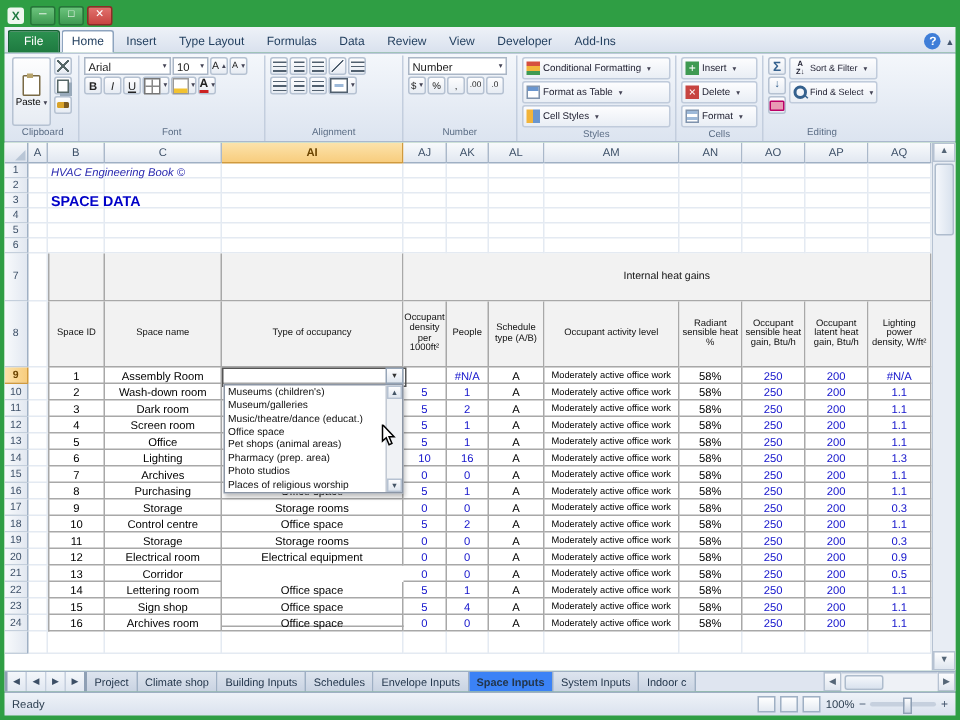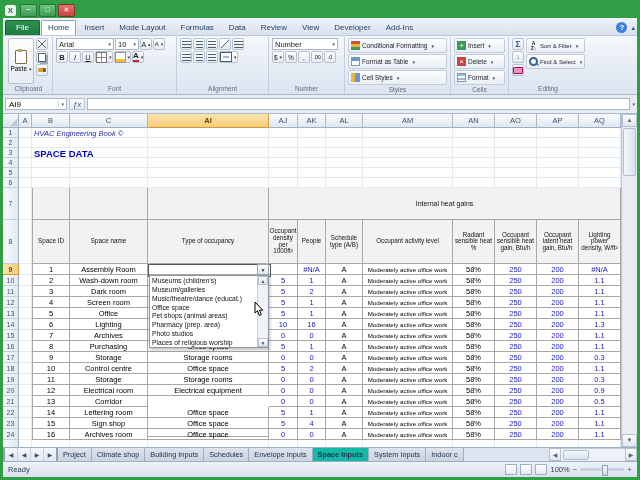--- a/index.html
+++ b/index.html
@@ -96,21 +96,21 @@
   .ddown{background:#fff;border:1px solid #8c96a5;box-shadow:1px 2px 3px rgba(0,0,0,.25);display:flex;z-index:6}
   .dd-items{flex:1;display:flex;flex-direction:column}
   .dd-item{flex:1;font-size:6.8px;display:flex;align-items:center;padding-left:2px;white-space:nowrap;overflow:hidden;color:#111}
   .dd-sb{width:10px;flex:0 0 10px;border-left:1px solid #c3cad4;background:#f0f2f5;display:flex;flex-direction:column;justify-content:space-between}
   .dd-sbtn{height:9px;background:linear-gradient(#fdfdfe,#dfe6ef);border:1px solid #b6c2d2;font-size:5px;line-height:8px;text-align:center;color:#456;box-sizing:border-box}
   .cursor{z-index:9;pointer-events:none}
   
   .tabbar{height:13px;flex:0 0 13px;background:#dfe5f0;display:flex;align-items:stretch;border-top:1px solid #9fb0c4;overflow:hidden}
   .tnav{width:12px;flex:0 0 12px;font-size:6px;display:flex;align-items:center;justify-content:center;color:#3c4f66;border-right:1px solid #c6d0de;background:linear-gradient(#f4f7fb,#e0e7f1)}
   .stab{font-size:7.3px;padding:0 5px;display:flex;align-items:center;background:linear-gradient(#dde4ee,#c9d3e2);border-right:1px solid #9fb0c4;color:#23364c;white-space:nowrap}
-  .stab.active{background:#14b8a6;font-weight:bold}
+  .stab.active{background:#3b82f6;font-weight:bold}
   .hscroll{margin-left:auto;display:flex;align-items:stretch}
   .hs-btn{width:12px;background:linear-gradient(#fdfdfe,#dfe6ef);border:1px solid #b6c2d2;font-size:6px;display:flex;align-items:center;justify-content:center;color:#567;box-sizing:border-box}
   .hs-track{width:64px;background:#eef1f6;border-top:1px solid #c0cbdb;position:relative}
   .hs-thumb{position:absolute;left:2px;top:1px;bottom:1px;width:24px;background:linear-gradient(#f4f7fb,#d9e2ee);border:1px solid #aebccd;border-radius:2px}
   
   .statusbar{height:15px;flex:0 0 15px;background:linear-gradient(#eef2f8,#dae2ee);border-top:1px solid #9fb0c4;display:flex;align-items:center;font-size:7.5px;color:#2c3e50;padding:0 5px}
   .zoomwrap{margin-left:auto;display:flex;align-items:center;gap:3px}
   .viewbtn{width:10px;height:9px;border:1px solid #9fb0c4;background:linear-gradient(#fff,#e4eaf2)}
   .zsign{font-size:8px;color:#44566e;line-height:8px}
   .zslider{width:44px;height:3px;background:#c6d0de;position:relative;border-radius:2px}
@@ -128,21 +128,21 @@
       <div class="win-btn">□</div>
       <div class="win-btn close">✕</div>
     </div>
   </div>
 
   <div class="tabrow">
     <div class="tabstrip">
         <div class="rtab file">File</div>
         <div class="rtab active">Home</div>
         <div class="rtab">Insert</div>
-        <div class="rtab">Mode Layout</div>
+        <div class="rtab">Type Layout</div>
         <div class="rtab">Formulas</div>
         <div class="rtab">Data</div>
         <div class="rtab">Review</div>
         <div class="rtab">View</div>
         <div class="rtab">Developer</div>
         <div class="rtab">Add-Ins</div>
       </div>
     <div class="tabrow-right">
       <div class="help-btn">?</div>
       <div class="min-ribbon">▴</div>
@@ -346,29 +346,20 @@
               <span>Find &amp; Select</span>
               <span class="caret">▾</span>
             </div>
         </div>
       </div>
       <div class="rg-label">Editing</div>
     </div>
 
   </div>
 
-  <div class="fbar">
-    <div class="namebox">
-        <span>AI9</span>
-        <span class="nb-caret">▾</span>
-      </div>
-    <div class="fxbtn">ƒx</div>
-    <div class="finput"></div>
-    <div class="fexp">▾</div>
-  </div>
 
   <div class="gridwrap">
     <div class="sheet">
       <div class="colstrip">
         <div class="corner"></div>
       <div class="colh" style="width: 13px;">A</div>
           <div class="colh" style="width: 38px;">B</div>
           <div class="colh" style="width: 78px;">C</div>
           <div class="colh sel" style="width: 121px;">AI</div>
           <div class="colh" style="width: 29px;">AJ</div>

